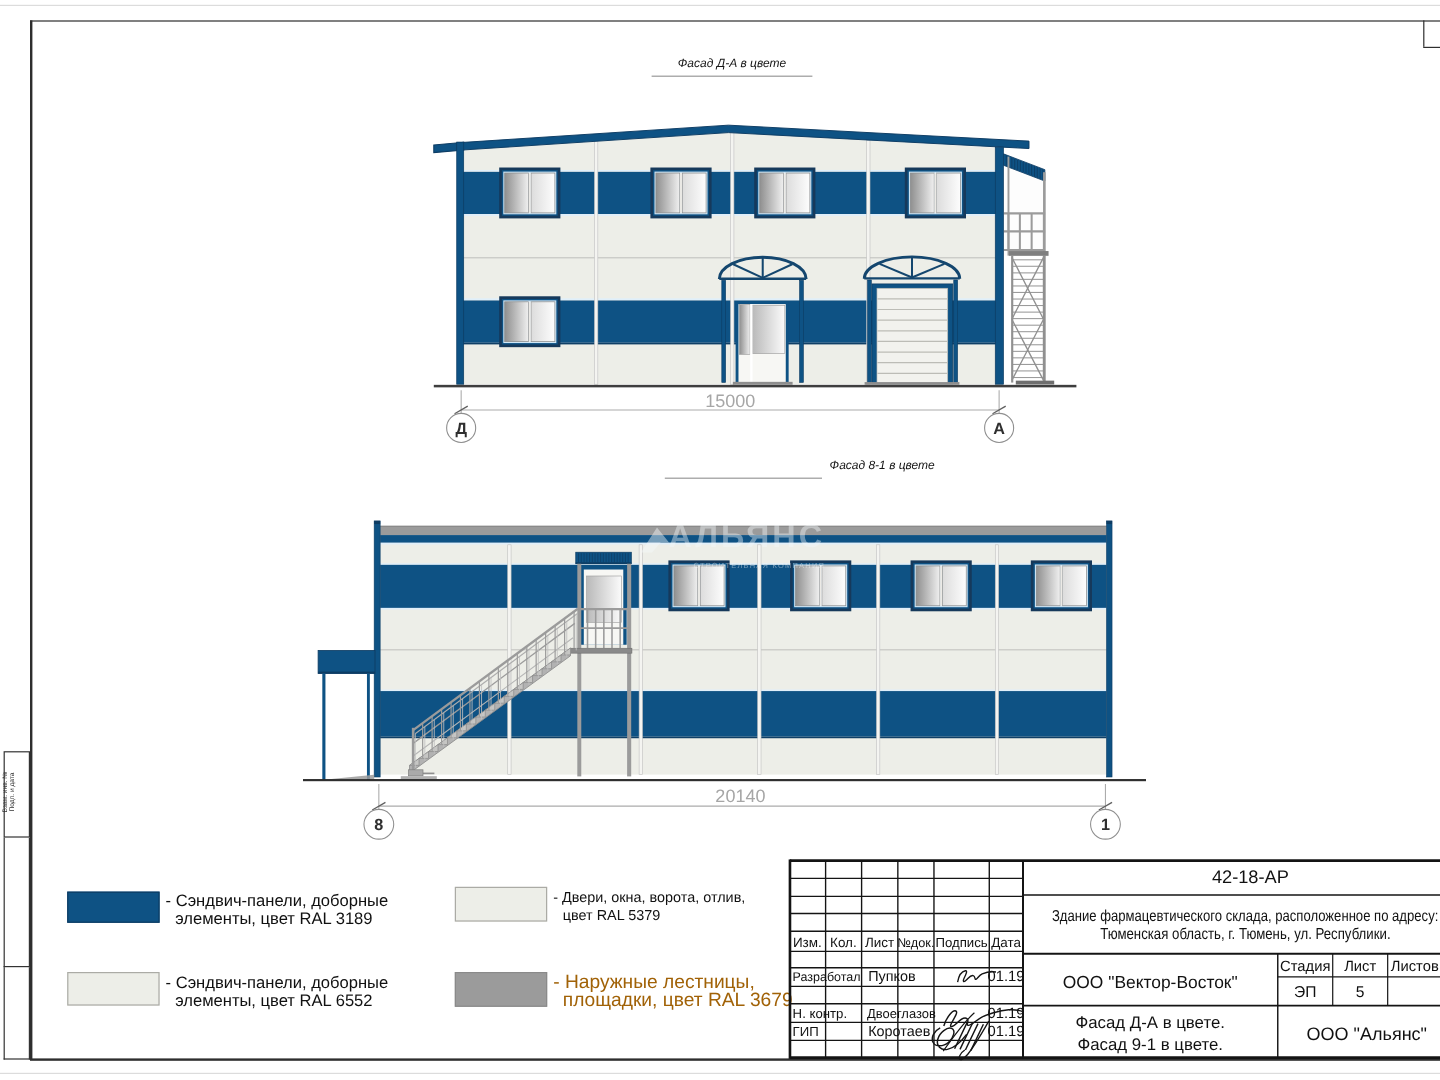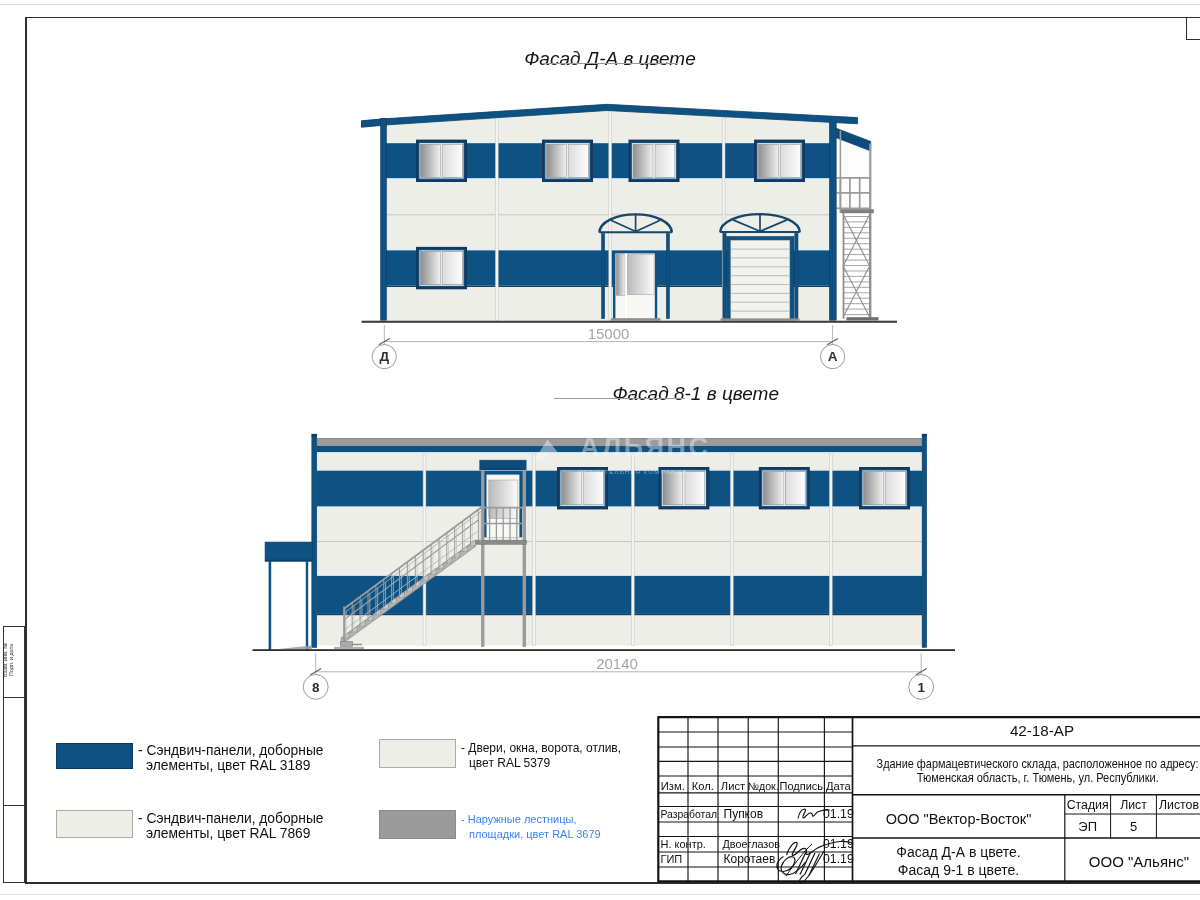--- a/index.html
+++ b/index.html
@@ -1,19 +1,19 @@
 <!DOCTYPE html>
 <html><head>
 <meta charset="utf-8">
 <style>
   html,body{margin:0;padding:0;}
   body{width:1200px;height:900px;position:relative;background:#ffffff;font-family:"Liberation Sans",sans-serif;overflow:hidden;}
   .abs{position:absolute;}
   svg{display:block;}
-  .ttl{font-style:italic;font-size:19px;color:#151515;text-align:center;}
+  .ttl{font-style:italic;font-size:10px;color:#151515;text-align:center;}
 </style>
 </head>
 <body>
 
 <div class="abs" style="left:0;top:4px;width:1200px;height:1px;background:#dcdcdc;"></div>
 <div class="abs" style="left:0;top:894px;width:1200px;height:1px;background:#dcdcdc;"></div>
 
 <div class="abs" style="left:25px;top:16.5px;width:1175px;height:1.6px;background:#2e2e2e;"></div>
 <div class="abs" style="left:25px;top:16.5px;width:1.6px;height:866px;background:#2e2e2e;"></div>
 <div class="abs" style="left:25px;top:881.5px;width:1175px;height:2px;background:#2e2e2e;"></div>
@@ -351,32 +351,32 @@
       <text x="315.7" y="691.7" font-size="13.5" fill="#2f2f2f" text-anchor="middle" font-family="Liberation Sans, sans-serif" font-weight="bold">8</text>
       <circle cx="921.2" cy="686.9" r="12.4" fill="#ffffff" stroke="#8f8f8f" stroke-width="0.9"></circle>
       <text x="921.2" y="691.7" font-size="13.5" fill="#2f2f2f" text-anchor="middle" font-family="Liberation Sans, sans-serif" font-weight="bold">1</text>
     </g>
 </svg>
 
 <div class="abs" style="left:0;top:0;width:0;height:0;">
   <svg width="26" height="23" viewBox="0 0 26 23" style="position:absolute;left:533px;top:438.5px;">
     <path d="M1 21.5 L14.5 0.5 L24.5 13 L17.5 13 L10.5 21.5 Z" fill="rgba(244,248,251,0.45)"></path>
   </svg>
-  <div style="position:absolute;left:580px;top:434.3px;font-size:27px;line-height:1;letter-spacing:2.5px;font-weight:bold;color:rgba(244,248,251,0.42);white-space:nowrap;">АЛЬЯНС</div>
+  <div style="position:absolute;left:557px;top:434.3px;font-size:27px;line-height:1;letter-spacing:2.5px;font-weight:bold;color:rgba(244,248,251,0.42);white-space:nowrap;">АЛЬЯНС</div>
   <div style="position:absolute;left:578px;top:468.8px;font-size:6.2px;line-height:1;letter-spacing:1.05px;color:rgba(244,248,251,0.45);white-space:nowrap;">СТРОИТЕЛЬНАЯ КОМПАНИЯ</div>
 </div>
 
 <div class="abs" style="left:55.5px;top:742.9px;width:77.5px;height:26px;background:#0e5284;border:1px solid #0d3c63;box-sizing:border-box;"></div>
 <div class="abs" style="left:138px;top:744px;font-size:13.8px;color:#111;line-height:14.8px;">- Сэндвич-панели, доборные<br><span style="margin-left:8px;">элементы, цвет RAL 3189</span></div>
 <div class="abs" style="left:55.5px;top:810px;width:77.5px;height:28px;background:#edeee8;border:1px solid #ababa5;box-sizing:border-box;"></div>
-<div class="abs" style="left:138px;top:812px;font-size:13.8px;color:#111;line-height:14.8px;">- Сэндвич-панели, доборные<br><span style="margin-left:8px;">элементы, цвет RAL 7869</span></div>
+<div class="abs" style="left:138px;top:812px;font-size:13.8px;color:#111;line-height:14.8px;">- Сэндвич-панели, доборные<br><span style="margin-left:8px;">элементы, цвет RAL 6552</span></div>
 <div class="abs" style="left:378.5px;top:739.3px;width:77.5px;height:29px;background:#edeee8;border:1px solid #ababa5;box-sizing:border-box;"></div>
 <div class="abs" style="left:461px;top:741px;font-size:12px;color:#111;line-height:14.8px;">- Двери, окна, ворота, отлив,<br><span style="margin-left:8px;">цвет RAL 5379</span></div>
 <div class="abs" style="left:378.5px;top:810px;width:77.5px;height:29px;background:#9b9b9b;border:1px solid #8a8a8a;box-sizing:border-box;"></div>
-<div class="abs" style="left:461px;top:812px;font-size:11px;color:#3b82f6;line-height:14.8px;">- Наружные лестницы,<br><span style="margin-left:8px;">площадки, цвет RAL 3679</span></div>
+<div class="abs" style="left:461px;top:812px;font-size:16px;color:#a16207;line-height:14.8px;">- Наружные лестницы,<br><span style="margin-left:8px;">площадки, цвет RAL 3679</span></div>
 
 <svg class="abs" style="left:650px;top:710px;" width="550" height="180" viewBox="650 710 550 180">
 <g id="tb">
       <line x1="658.3" y1="717.2" x2="1200.0" y2="717.2" stroke="#141414" stroke-width="2.2"></line>
       <line x1="658.3" y1="881.4" x2="1200.0" y2="881.4" stroke="#141414" stroke-width="2.2"></line>
       <line x1="658.3" y1="716.2" x2="658.3" y2="882.4" stroke="#141414" stroke-width="2.2"></line>
       <line x1="688.0" y1="717.2" x2="688.0" y2="881.4" stroke="#141414" stroke-width="1.15"></line>
       <line x1="718.0" y1="717.2" x2="718.0" y2="881.4" stroke="#141414" stroke-width="1.15"></line>
       <line x1="748.2" y1="717.2" x2="748.2" y2="881.4" stroke="#141414" stroke-width="1.15"></line>
       <line x1="778.3" y1="717.2" x2="778.3" y2="881.4" stroke="#141414" stroke-width="1.15"></line>

